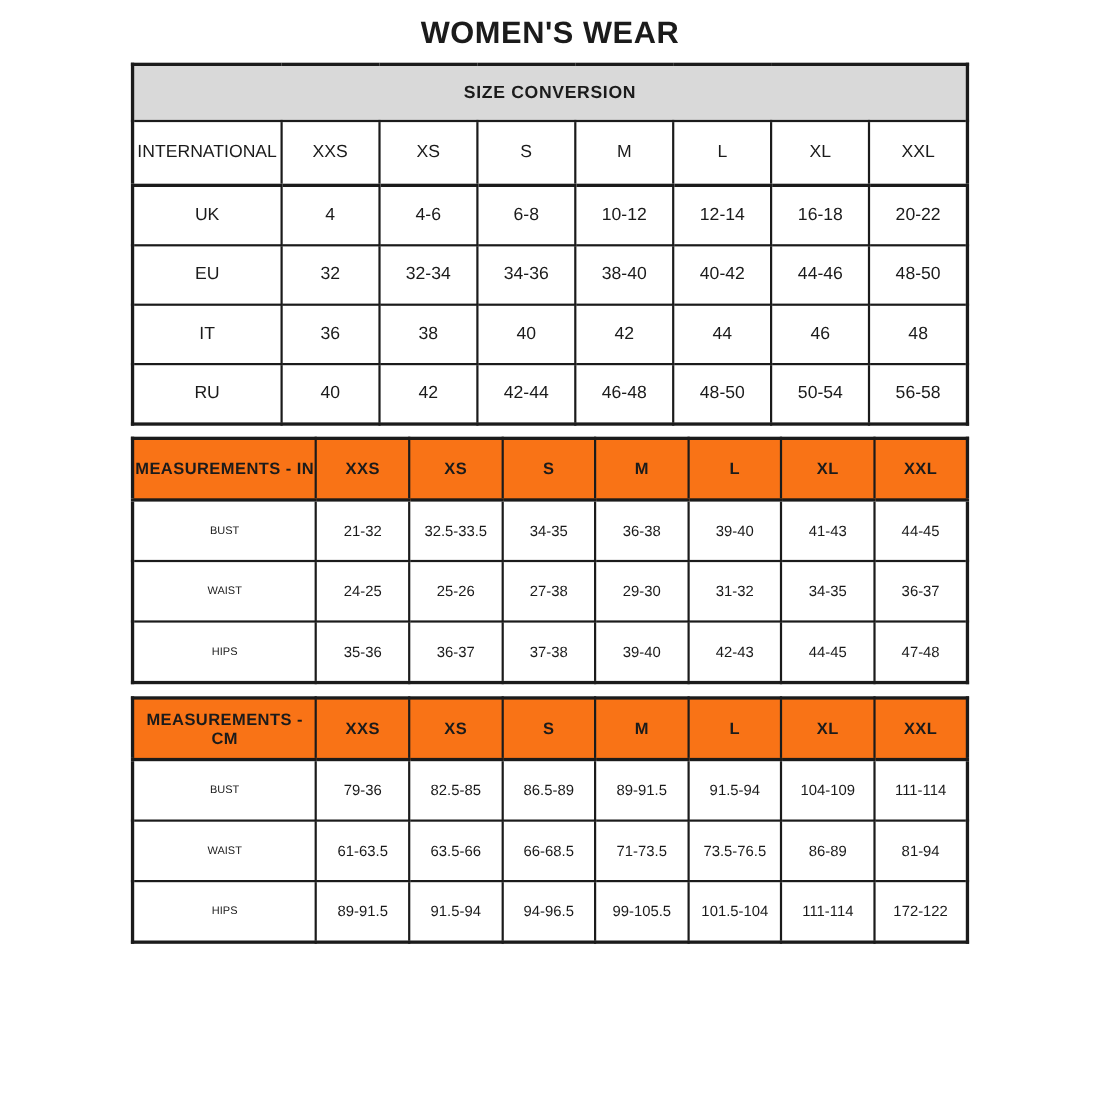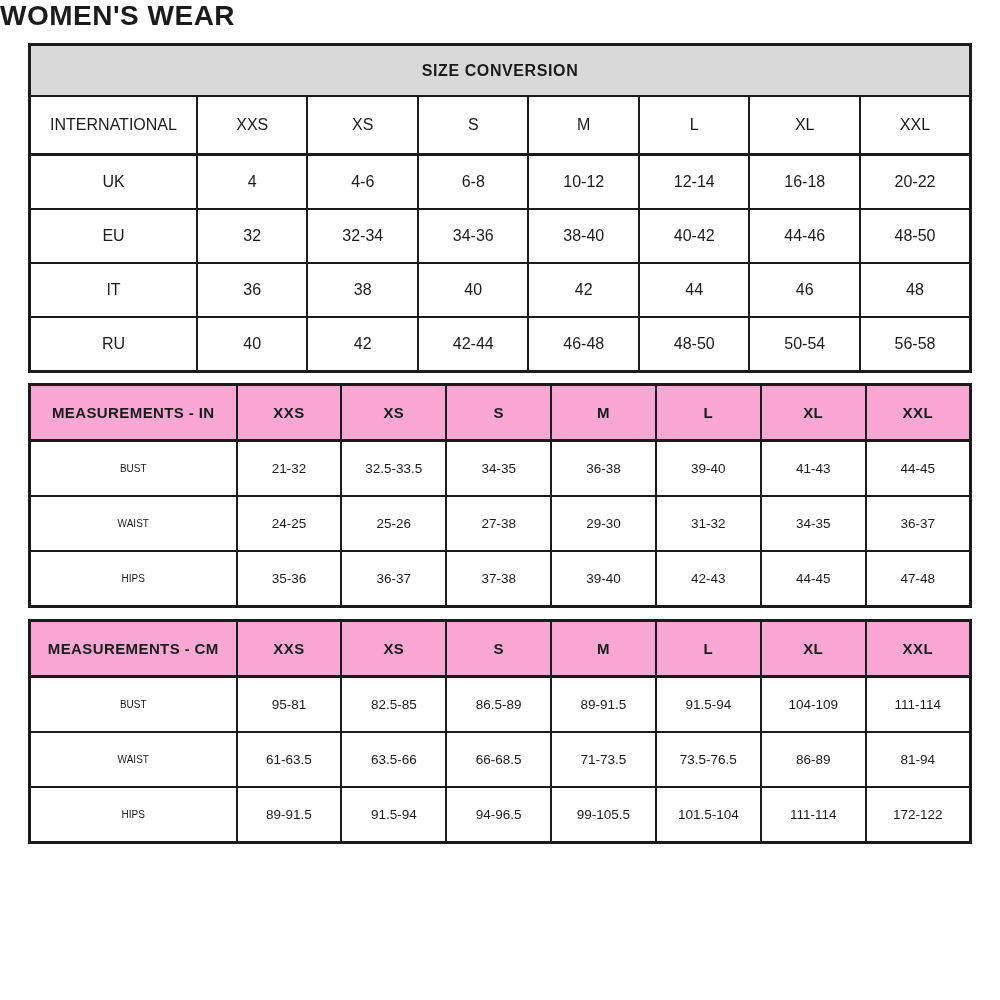--- a/index.html
+++ b/index.html
@@ -8,28 +8,30 @@
     width: 1000px;
     height: 1000px;
     background: #ffffff;
     overflow: hidden;
     font-family: "Liberation Sans", sans-serif;
     color: #1b1b1b;
   }
   .page { width: 1000px; height: 1000px; }
   h1.page-title {
     margin: 0;
+    padding-top: 14px;
     height: 40px;
+    text-align: center;
     font-size: 28px;
     font-weight: 700;
     letter-spacing: 0.5px;
     color: #1b1b1b;
   }
   table.tbl {
-    width: 944px;
+    width: 762px;
     margin: 0 auto;
     border-collapse: collapse;
     table-layout: fixed;
     padding-left: 43px;
   }
   table.tbl td {
     border: 2px solid #1b1b1b;
     text-align: center;
     vertical-align: middle;
     padding: 0;
@@ -56,21 +58,21 @@
   }
   tr.t1-header td {
     height: 56px;
     font-size: 16px;
     border-bottom-width: 3px;
   }
   tr.t1-row td { height: 52px; font-size: 16px; }
 
   tr.m-header td {
     height: 53px;
-    background: #f9a8d4;
+    background: #f97316;
     font-weight: 700;
     font-size: 15px;
     letter-spacing: 0.4px;
     border-bottom-width: 3px;
   }
   tr.m-row td.m-label { font-size: 10px; }
   tr.m-row td { height: 53px; font-size: 13.5px; }
 </style>
 </head>
 <body>
@@ -219,21 +221,21 @@
         <td>XXS</td>
         <td>XS</td>
         <td>S</td>
         <td>M</td>
         <td>L</td>
         <td>XL</td>
         <td>XXL</td>
       </tr>
       <tr class="m-row">
         <td class="m-label">BUST</td>
-        <td>95-81</td>
+        <td>79-36</td>
         <td>82.5-85</td>
         <td>86.5-89</td>
         <td>89-91.5</td>
         <td>91.5-94</td>
         <td>104-109</td>
         <td>111-114</td>
       </tr>
       <tr class="m-row">
         <td class="m-label">WAIST</td>
         <td>61-63.5</td>

